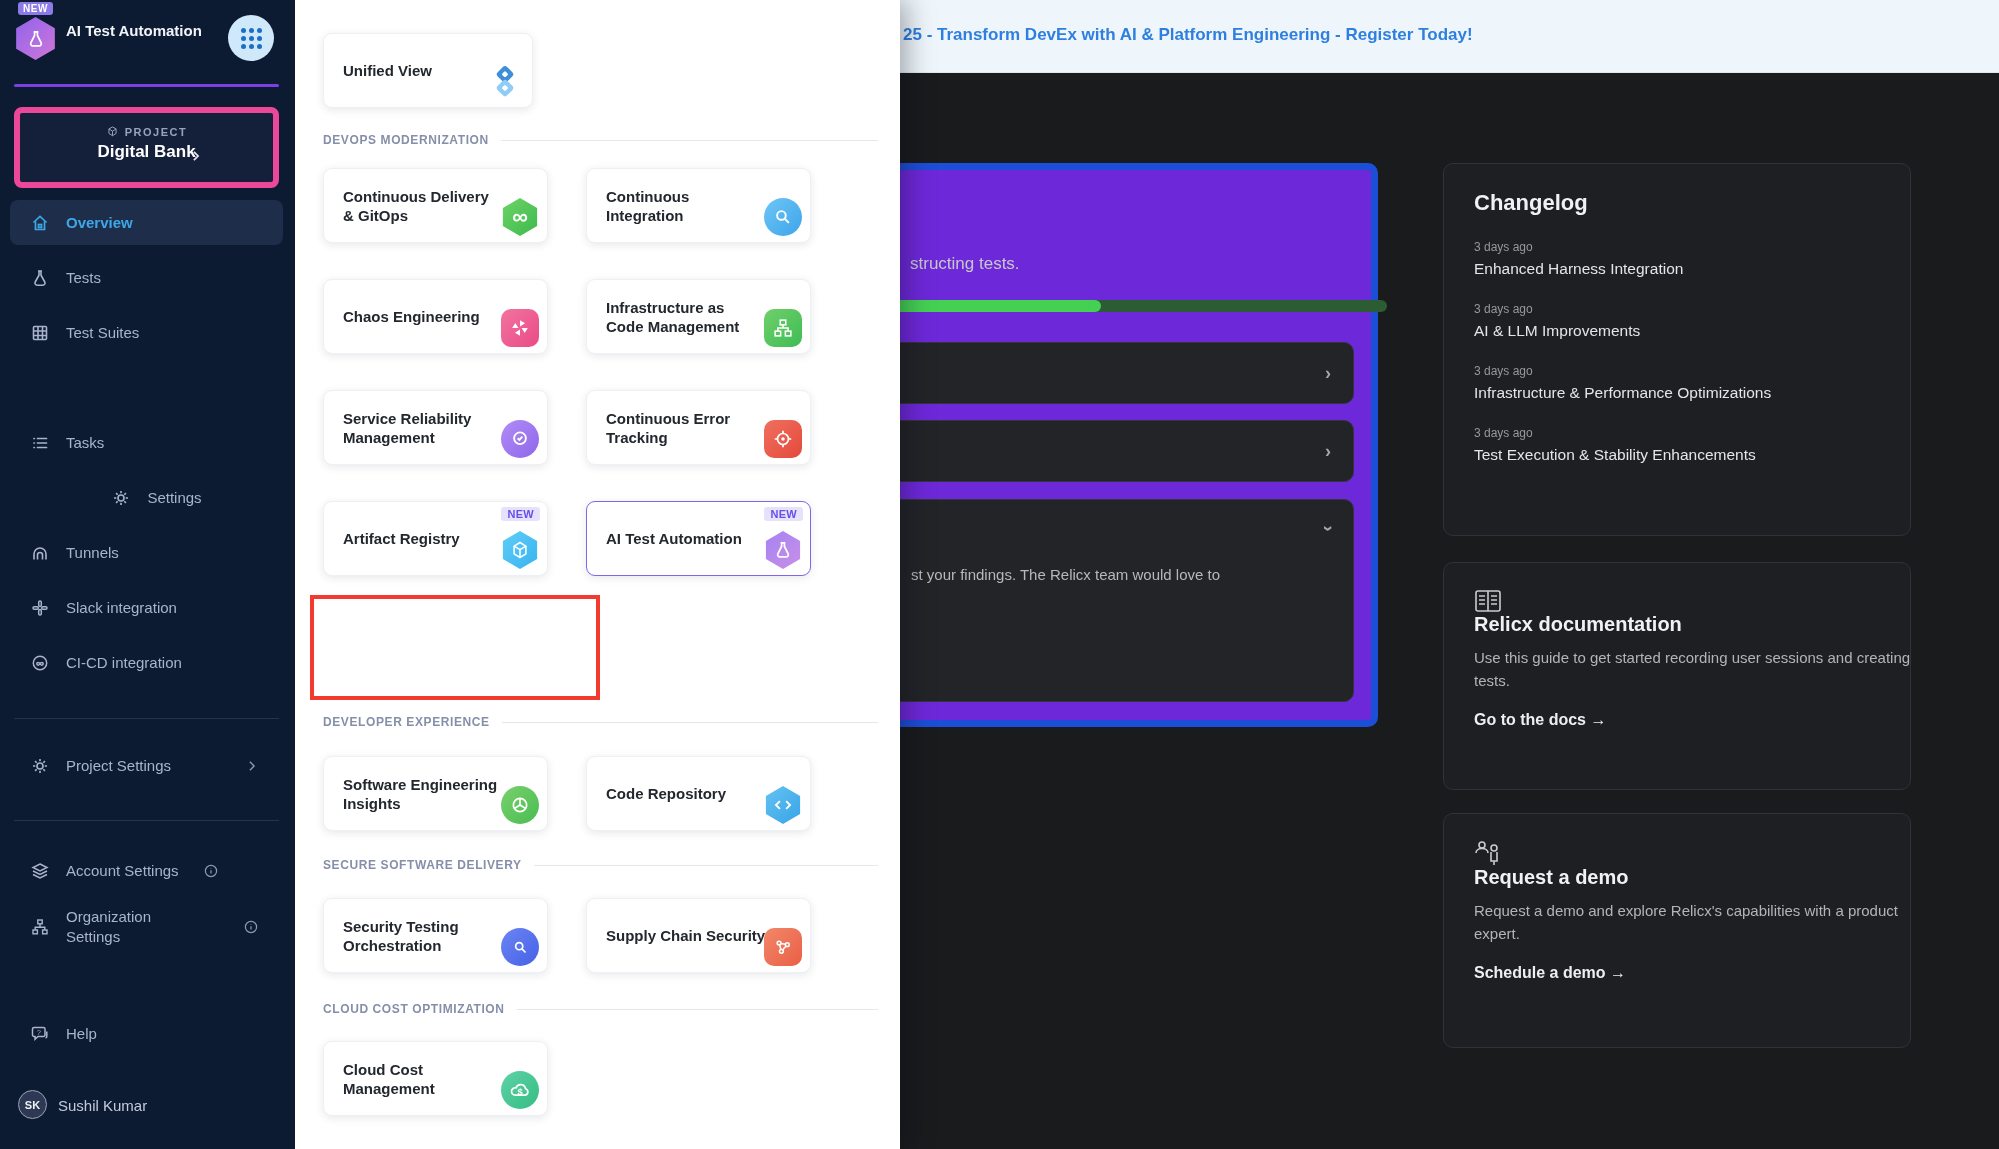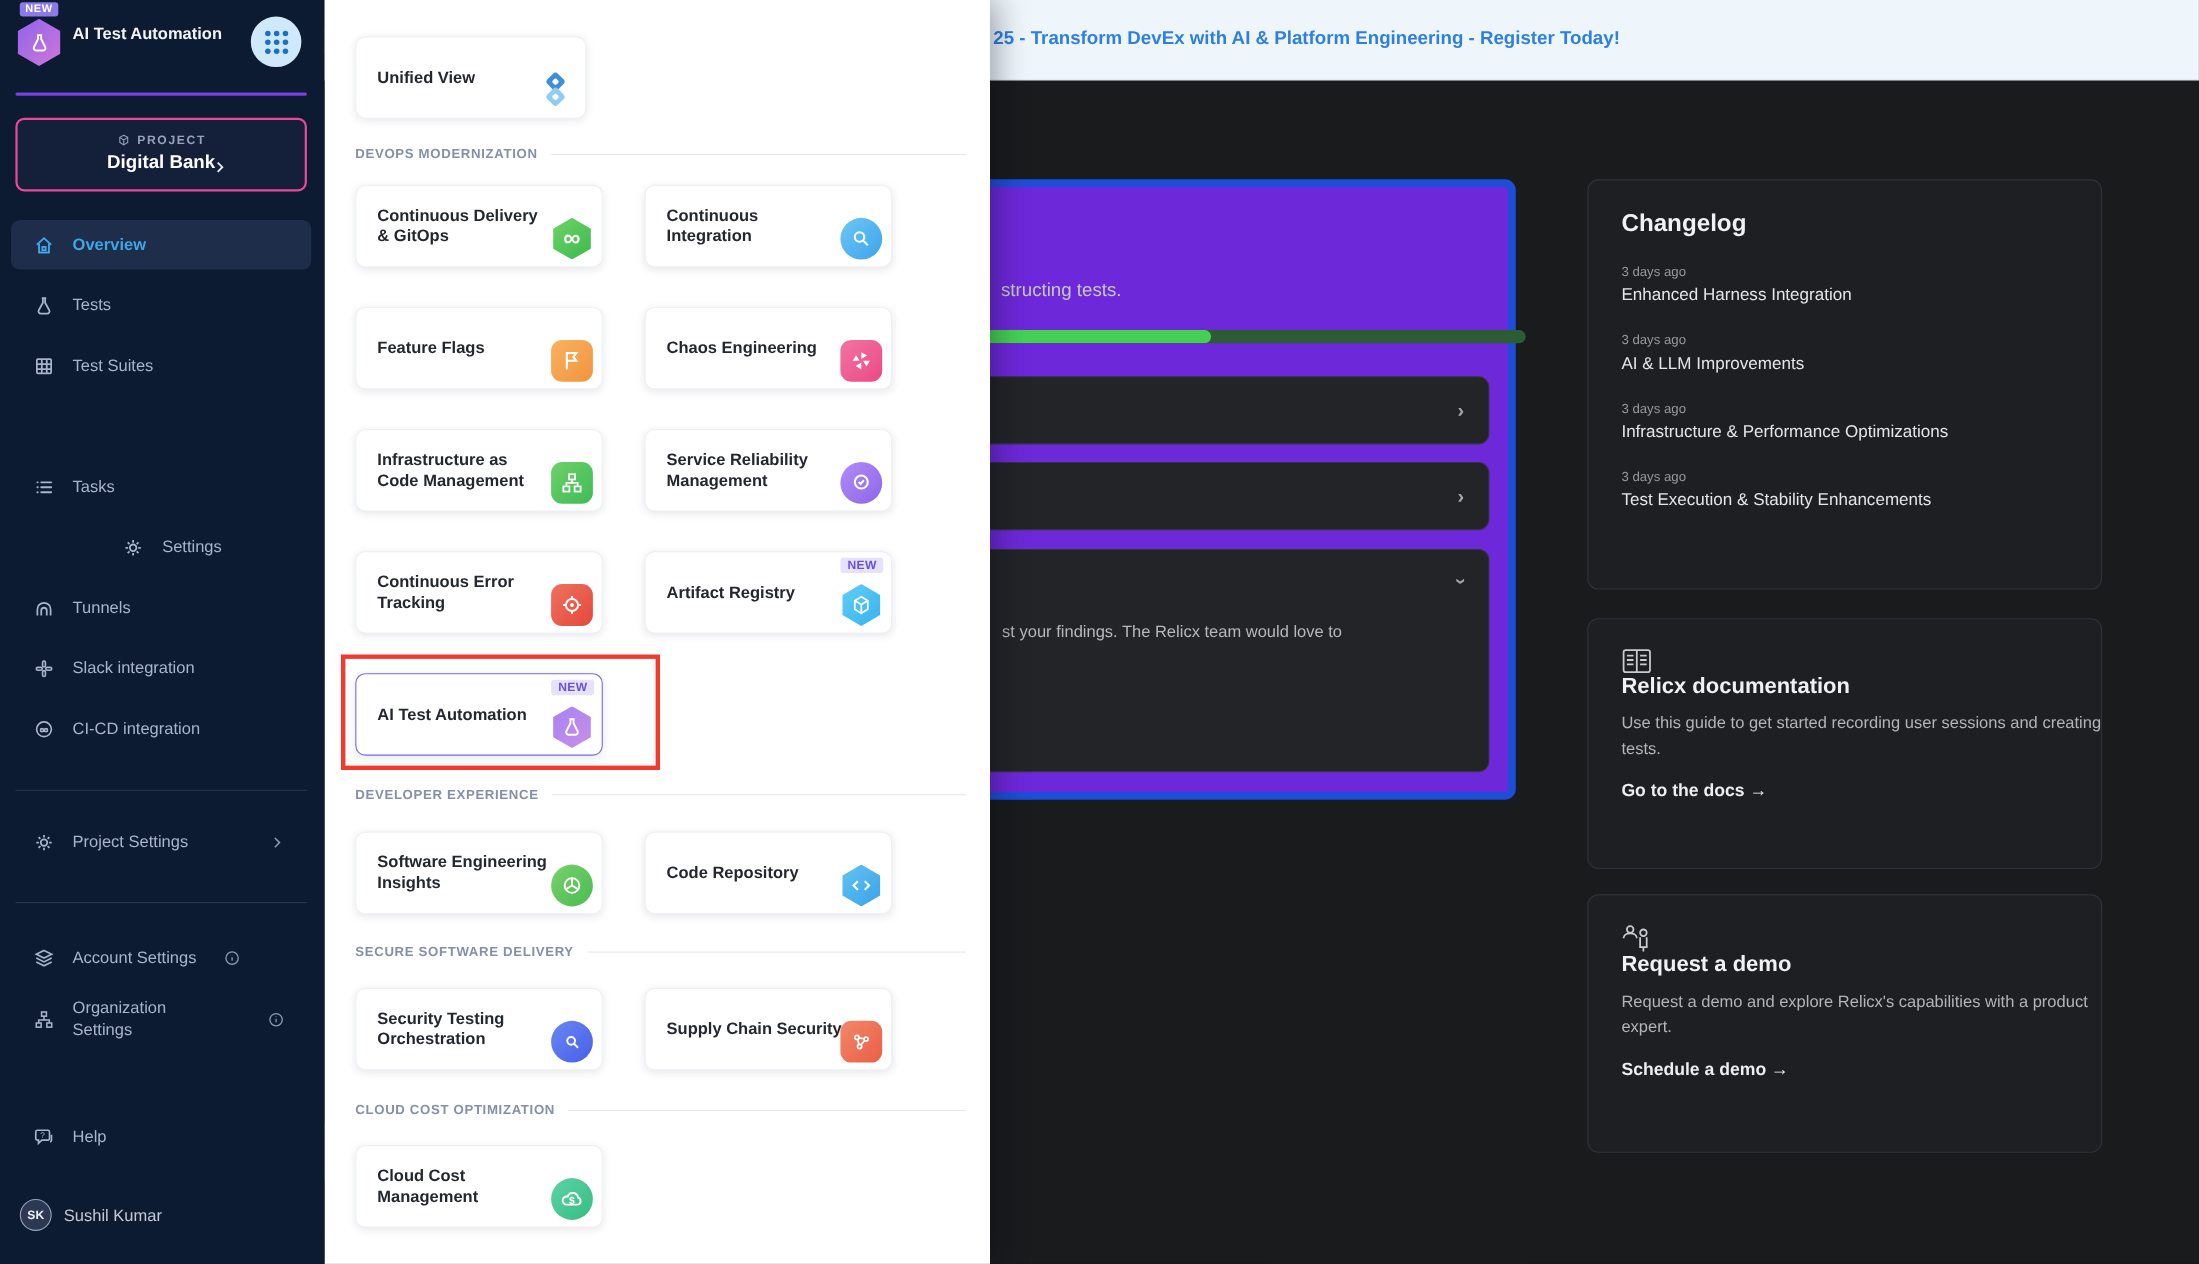--- a/index.html
+++ b/index.html
@@ -65,21 +65,21 @@
 
   
   #sidebar{left:0;top:0;width:295px;height:1149px;background:#0c1b32;z-index:20;color:#a9b4c9;}
   .new-badge{position:absolute;left:18px;top:2px;background:#8b7ae8;color:#fff;font-size:10px;font-weight:700;padding:1px 5px;border-radius:3px;letter-spacing:.5px;}
   .logo-hex{position:absolute;left:14px;top:17px;width:43px;height:43px;clip-path:polygon(50% 0,95% 26%,95% 74%,50% 100%,5% 74%,5% 26%);background:linear-gradient(135deg,#8f63ec,#d077d8);display:flex;align-items:center;justify-content:center;color:#fff;}
   .app-title{position:absolute;left:66px;top:21px;width:150px;font-size:15px;font-weight:700;color:#f2f4f8;line-height:1.3;}
   .grid-btn{position:absolute;left:228px;top:15px;width:46px;height:46px;border-radius:50%;background:#cfe9fb;display:flex;align-items:center;justify-content:center;cursor:pointer;}
   .grid-dots{display:grid;grid-template-columns:repeat(3,5px);grid-gap:3px;}
   .grid-dots i{width:5px;height:5px;border-radius:50%;background:#1b6fc4;}
   .purple-line{position:absolute;left:14px;top:84px;width:265px;height:3px;background:#7b3fe2;border-radius:2px;}
-  .project-card{position:absolute;left:14px;top:107px;width:265px;height:67px;background:#141f3a;border:2px solid #ec4899;border-radius:8px;box-sizing:border-box;text-align:center;cursor:pointer;}
+  .project-card{position:absolute;left:14px;top:107px;width:265px;height:81px;background:#141f3a;border:6px solid #ec4899;border-radius:8px;box-sizing:border-box;text-align:center;cursor:pointer;}
   .project-eyebrow{margin-top:12px;font-size:11px;letter-spacing:1.5px;color:#98a3bb;font-weight:600;display:flex;align-items:center;justify-content:center;gap:6px;}
   .project-name{margin-top:4px;font-size:17px;font-weight:700;color:#ffffff;}
   .project-chev{position:absolute;right:70px;top:36px;color:#e8ebf2;}
   .nav-item{position:absolute;left:10px;width:273px;height:45px;display:flex;align-items:center;gap:16px;padding-left:20px;box-sizing:border-box;border-radius:8px;font-size:15px;color:#a9b4c9;cursor:pointer;}
   .nav-item.active{background:#1d2d4a;color:#3fa7e8;font-weight:600;}
   .nav-item .ni{display:flex;align-items:center;}
   .sdivider{position:absolute;left:14px;width:265px;height:1px;background:#233450;}
   .trail{position:absolute;right:24px;}
   .info-circ{display:inline-flex;}
   .avatar{position:absolute;left:18px;top:1090px;width:29px;height:29px;border-radius:50%;border:1.5px solid #9aa3b8;background:#2d3852;color:#eef1f6;font-size:11px;font-weight:700;display:flex;align-items:center;justify-content:center;box-sizing:border-box;}
@@ -189,28 +189,20 @@
       <div class="mcard">
         <span class="mlabel">Continuous Integration</span>
         <span class="mico shape-circle c-ci">
           <svg width="22" height="22" viewBox="0 0 28 28" fill="none" stroke="#fff" stroke-width="2.4">
               <circle cx="12" cy="12" r="5.5"></circle>
               <path d="m16.5 16.5 5 5"></path>
             </svg>
         </span>
       </div>
       <div class="mcard">
-        <span class="mlabel">Feature Flags</span>
-        <span class="mico c-ff">
-          <svg width="22" height="22" viewBox="0 0 28 28" fill="none" stroke="#fff" stroke-width="2.4">
-              <path d="M8 24V5h11l-3.5 4.5L19 14H8"></path>
-            </svg>
-        </span>
-      </div>
-      <div class="mcard">
         <span class="mlabel">Chaos Engineering</span>
         <span class="mico c-chaos">
           <svg width="22" height="22" viewBox="0 0 28 28">
               <path d="M14 4v8l6.5-4zM24 14h-8l4 6.5zM14 24v-8l-6.5 4zM4 14h8L8 7.5z" fill="#fff"></path>
             </svg>
         </span>
       </div>
       <div class="mcard">
         <span class="mlabel">Infrastructure as Code Management</span>
         <span class="mico c-iacm">

